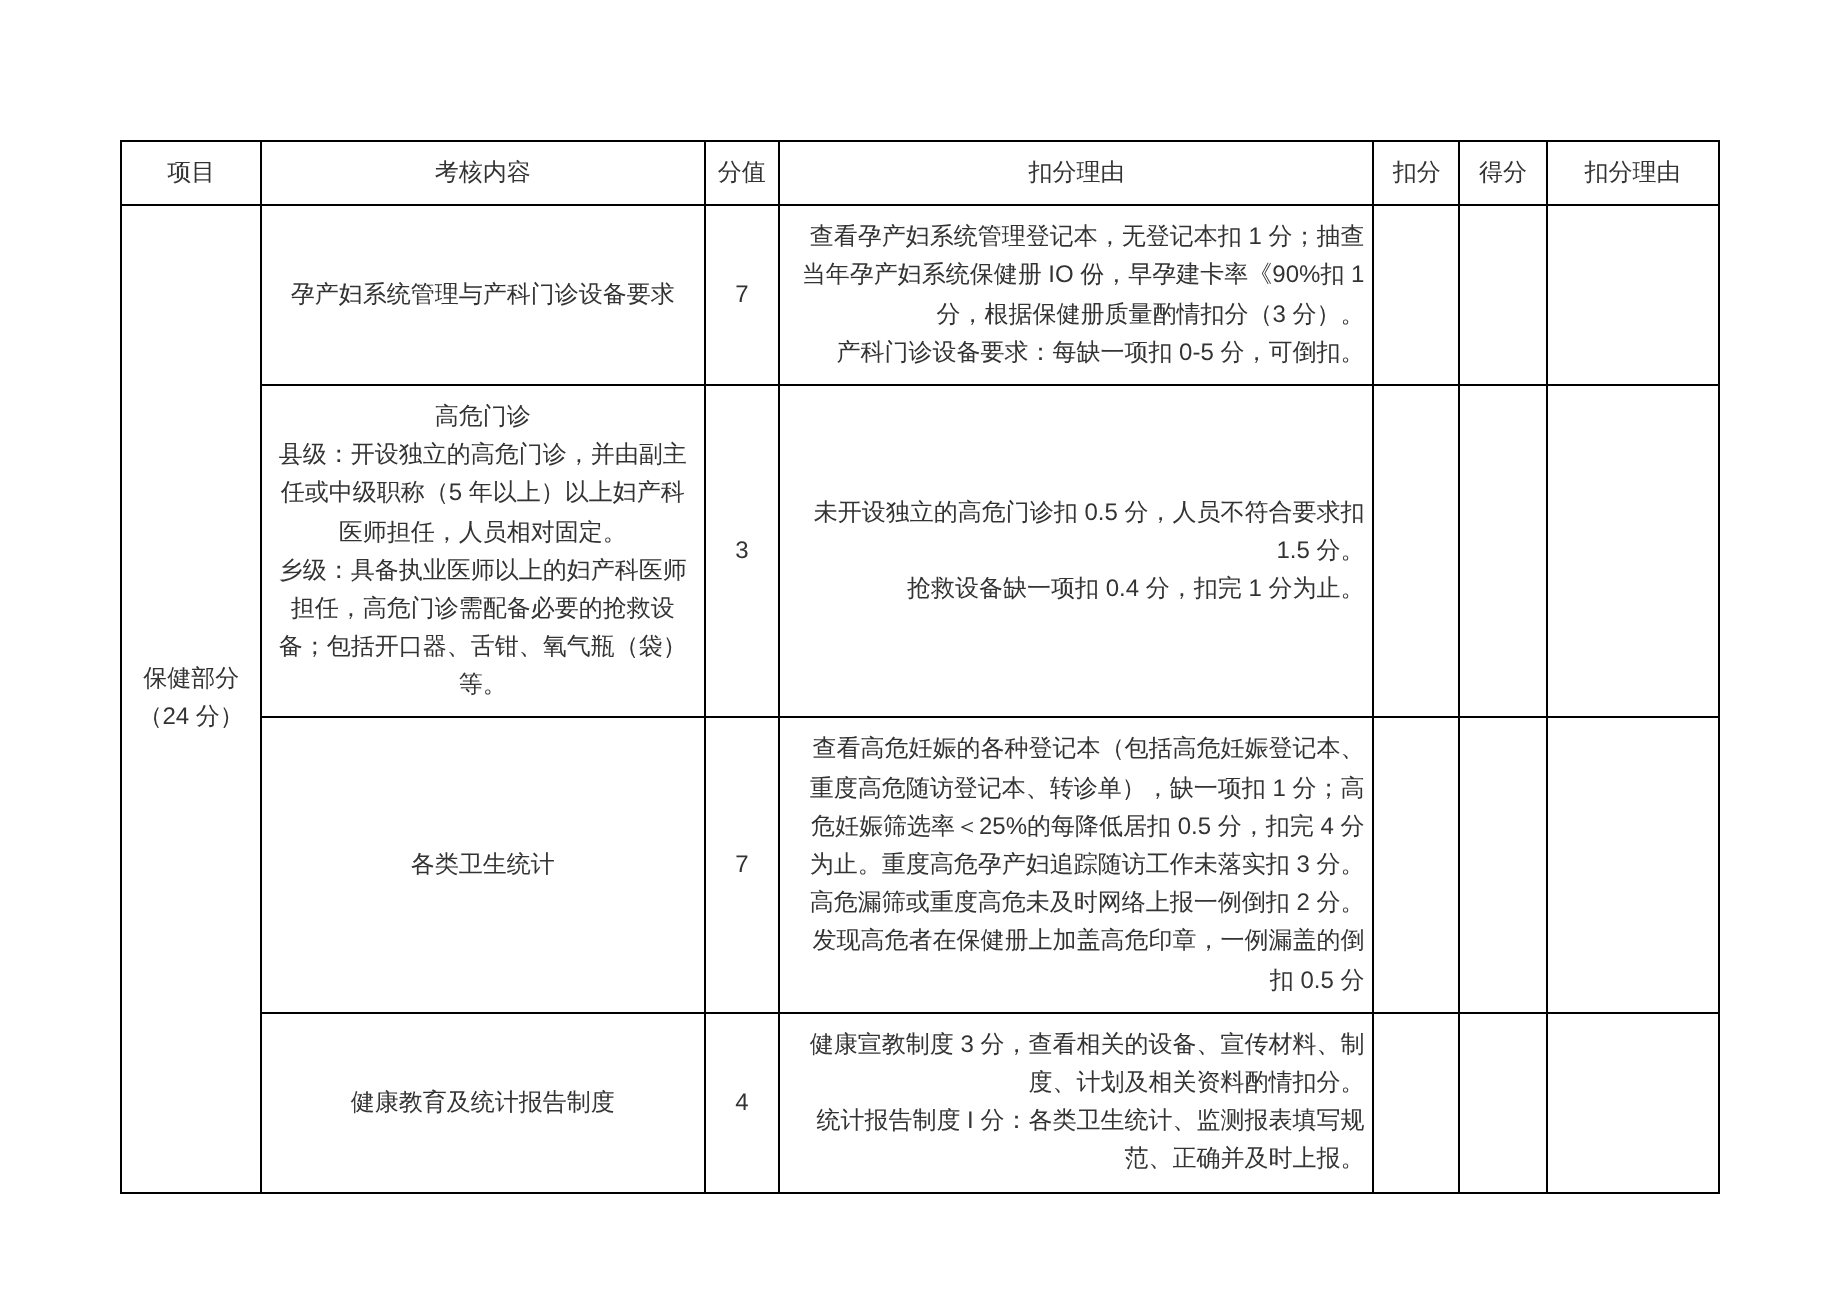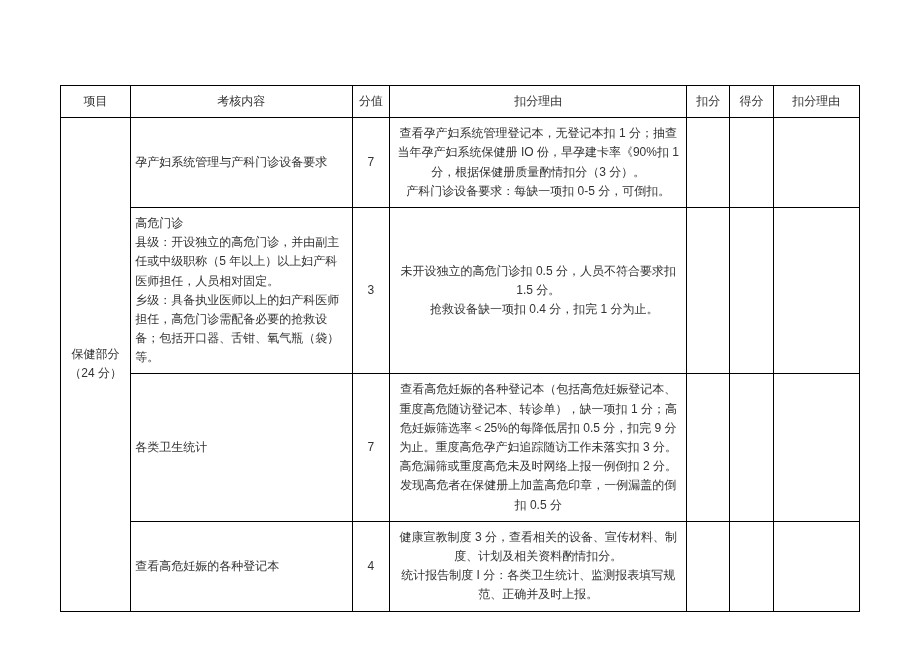--- a/index.html
+++ b/index.html
@@ -12,46 +12,45 @@
       font-family: "Microsoft YaHei", "SimSun", sans-serif;
       font-size: 12px;
       color: #333;
       padding: 70px 60px 30px 60px;
       width: 920px;
     }
     table {
       border-collapse: collapse;
       width: 100%;
       table-layout: fixed;
-      margin-top: 15px;
     }
     th, td {
       border: 1px solid #000;
       padding: 6px 4px;
       vertical-align: middle;
       text-align: center;
       line-height: 1.6;
       word-break: break-all;
     }
     .col-project { width: 65px; }
     .col-content { width: 205px; }
     .col-score { width: 35px; }
     .col-method { width: 275px; }
     .col-deduct { width: 40px; }
     .col-gain { width: 40px; }
     .col-reason { width: 80px; }
     td.left-align {
-      text-align: center;
+      text-align: right;
       vertical-align: middle;
     }
     th {
       font-weight: normal;
     }
     .content-cell {
-      text-align: left;
+      text-align: center;
       vertical-align: middle;
     }
   </style>
 </head>
 <body>
 
 <table>
   <colgroup>
     <col class="col-project">
     <col class="col-content">
@@ -86,27 +85,27 @@
       <td class="content-cell">高危门诊<br>县级：开设独立的高危门诊，并由副主任或中级职称（5 年以上）以上妇产科医师担任，人员相对固定。<br>乡级：具备执业医师以上的妇产科医师担任，高危门诊需配备必要的抢救设备；包括开口器、舌钳、氧气瓶（袋）等。</td>
       <td>3</td>
       <td class="left-align">未开设独立的高危门诊扣 0.5 分，人员不符合要求扣 1.5 分。<br>　抢救设备缺一项扣 0.4 分，扣完 1 分为止。</td>
       <td></td>
       <td></td>
       <td></td>
     </tr>
     <tr>
       <td class="content-cell">各类卫生统计</td>
       <td>7</td>
-      <td class="left-align">查看高危妊娠的各种登记本（包括高危妊娠登记本、重度高危随访登记本、转诊单），缺一项扣 1 分；高危妊娠筛选率＜25%的每降低居扣 0.5 分，扣完 9 分为止。重度高危孕产妇追踪随访工作未落实扣 3 分。高危漏筛或重度高危未及时网络上报一例倒扣 2 分。发现高危者在保健册上加盖高危印章，一例漏盖的倒扣 0.5 分</td>
+      <td class="left-align">查看高危妊娠的各种登记本（包括高危妊娠登记本、重度高危随访登记本、转诊单），缺一项扣 1 分；高危妊娠筛选率＜25%的每降低居扣 0.5 分，扣完 4 分为止。重度高危孕产妇追踪随访工作未落实扣 3 分。高危漏筛或重度高危未及时网络上报一例倒扣 2 分。发现高危者在保健册上加盖高危印章，一例漏盖的倒扣 0.5 分</td>
       <td></td>
       <td></td>
       <td></td>
     </tr>
     <tr>
-      <td class="content-cell">查看高危妊娠的各种登记本</td>
+      <td class="content-cell">健康教育及统计报告制度</td>
       <td>4</td>
       <td class="left-align">健康宣教制度 3 分，查看相关的设备、宣传材料、制度、计划及相关资料酌情扣分。<br>统计报告制度 I 分：各类卫生统计、监测报表填写规范、正确并及时上报。</td>
       <td></td>
       <td></td>
       <td></td>
     </tr>
   </tbody>
 </table>
 
 </body></html>

